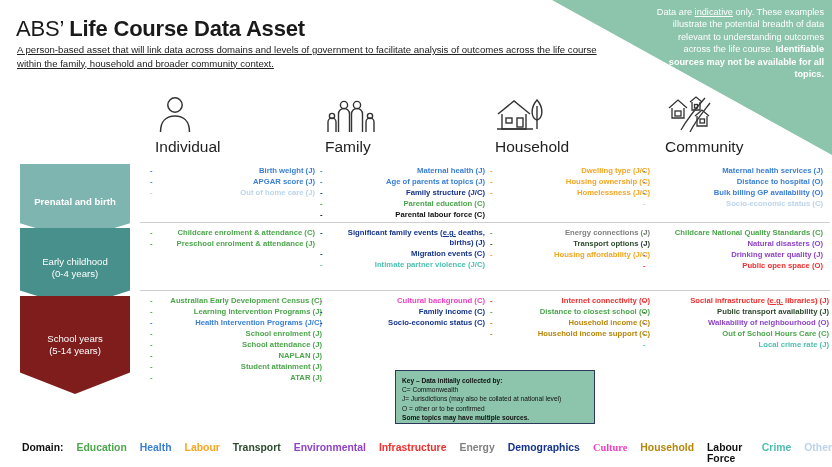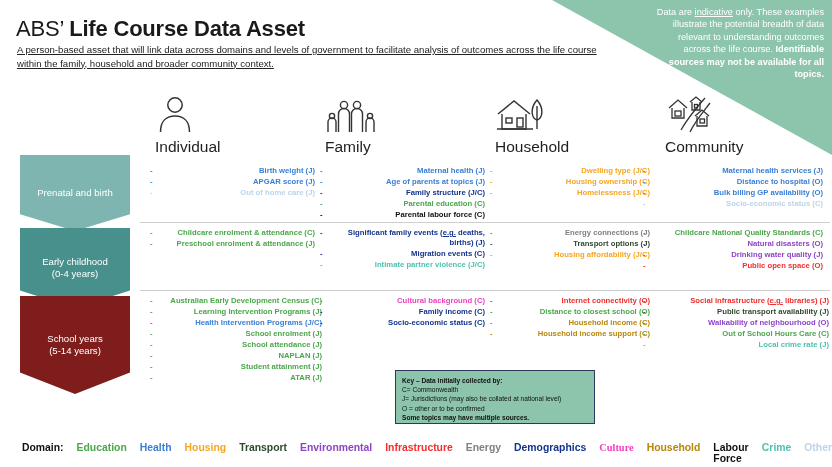--- a/index.html
+++ b/index.html
@@ -88,21 +88,21 @@
     clip-path: polygon(0 0, 100% 0, 100% 78%, 50% 100%, 0 78%);
     display: flex;
     align-items: center;
     justify-content: center;
     color: #ffffff;
     font-size: 9.6px;
     line-height: 12.5px;
     text-align: center;
     z-index: 3;
   }
-  #stage-0 { top: 155px; height: 76px; background: #7FB5B0; }
+  #stage-0 { top: 164px; height: 76px; background: #7FB5B0; font-weight: bold; }
   #stage-1 { top: 228px; height: 80px; background: #48908C; }
   #stage-2 { top: 296px; height: 98px; background: #1E4A47; }
   .stage .lbl { padding: 0 4px; }
 
   
   .cell {
     position: absolute;
     z-index: 3;
     text-align: right;
   }
@@ -369,21 +369,21 @@
     <div class="kl norm">C= Commonwealth</div>
     <div class="kl norm">J= Jurisdictions (may also be collated at national level)</div>
     <div class="kl norm">O = other or to be confirmed</div>
     <div class="kl">Some topics may have multiple sources.</div>
   </div>
 
 <div id="domain-legend">
   <span class="dl-label">Domain:</span>
 <span class="d-education" style="color: rgb(76, 166, 76);">Education</span>
     <span class="d-health" style="color: rgb(58, 127, 213);">Health</span>
-    <span class="d-housing" style="color: rgb(245, 166, 35);">Housing</span>
+    <span class="d-housing" style="color: rgb(245, 166, 35);">Labour</span>
     <span class="d-transport" style="color: rgb(46, 74, 46);">Transport</span>
     <span class="d-environmental" style="color: rgb(142, 68, 198);">Environmental</span>
     <span class="d-infrastructure" style="color: rgb(242, 46, 46);">Infrastructure</span>
     <span class="d-energy" style="color: rgb(128, 128, 128);">Energy</span>
     <span class="d-demographics" style="color: rgb(20, 52, 140);">Demographics</span>
     <span class="d-culture" style="color: rgb(240, 64, 192); font-family: Liberation Serif, serif;">Culture</span>
     <span class="d-economics" style="color: rgb(184, 134, 11);">Household</span>
     <span class="d-labour" style="color: rgb(17, 17, 17);">Labour Force</span>
     <span class="d-crime" style="color: rgb(79, 192, 176);">Crime</span>
     <span class="d-other" style="color: rgb(187, 212, 236);">Other</span>

